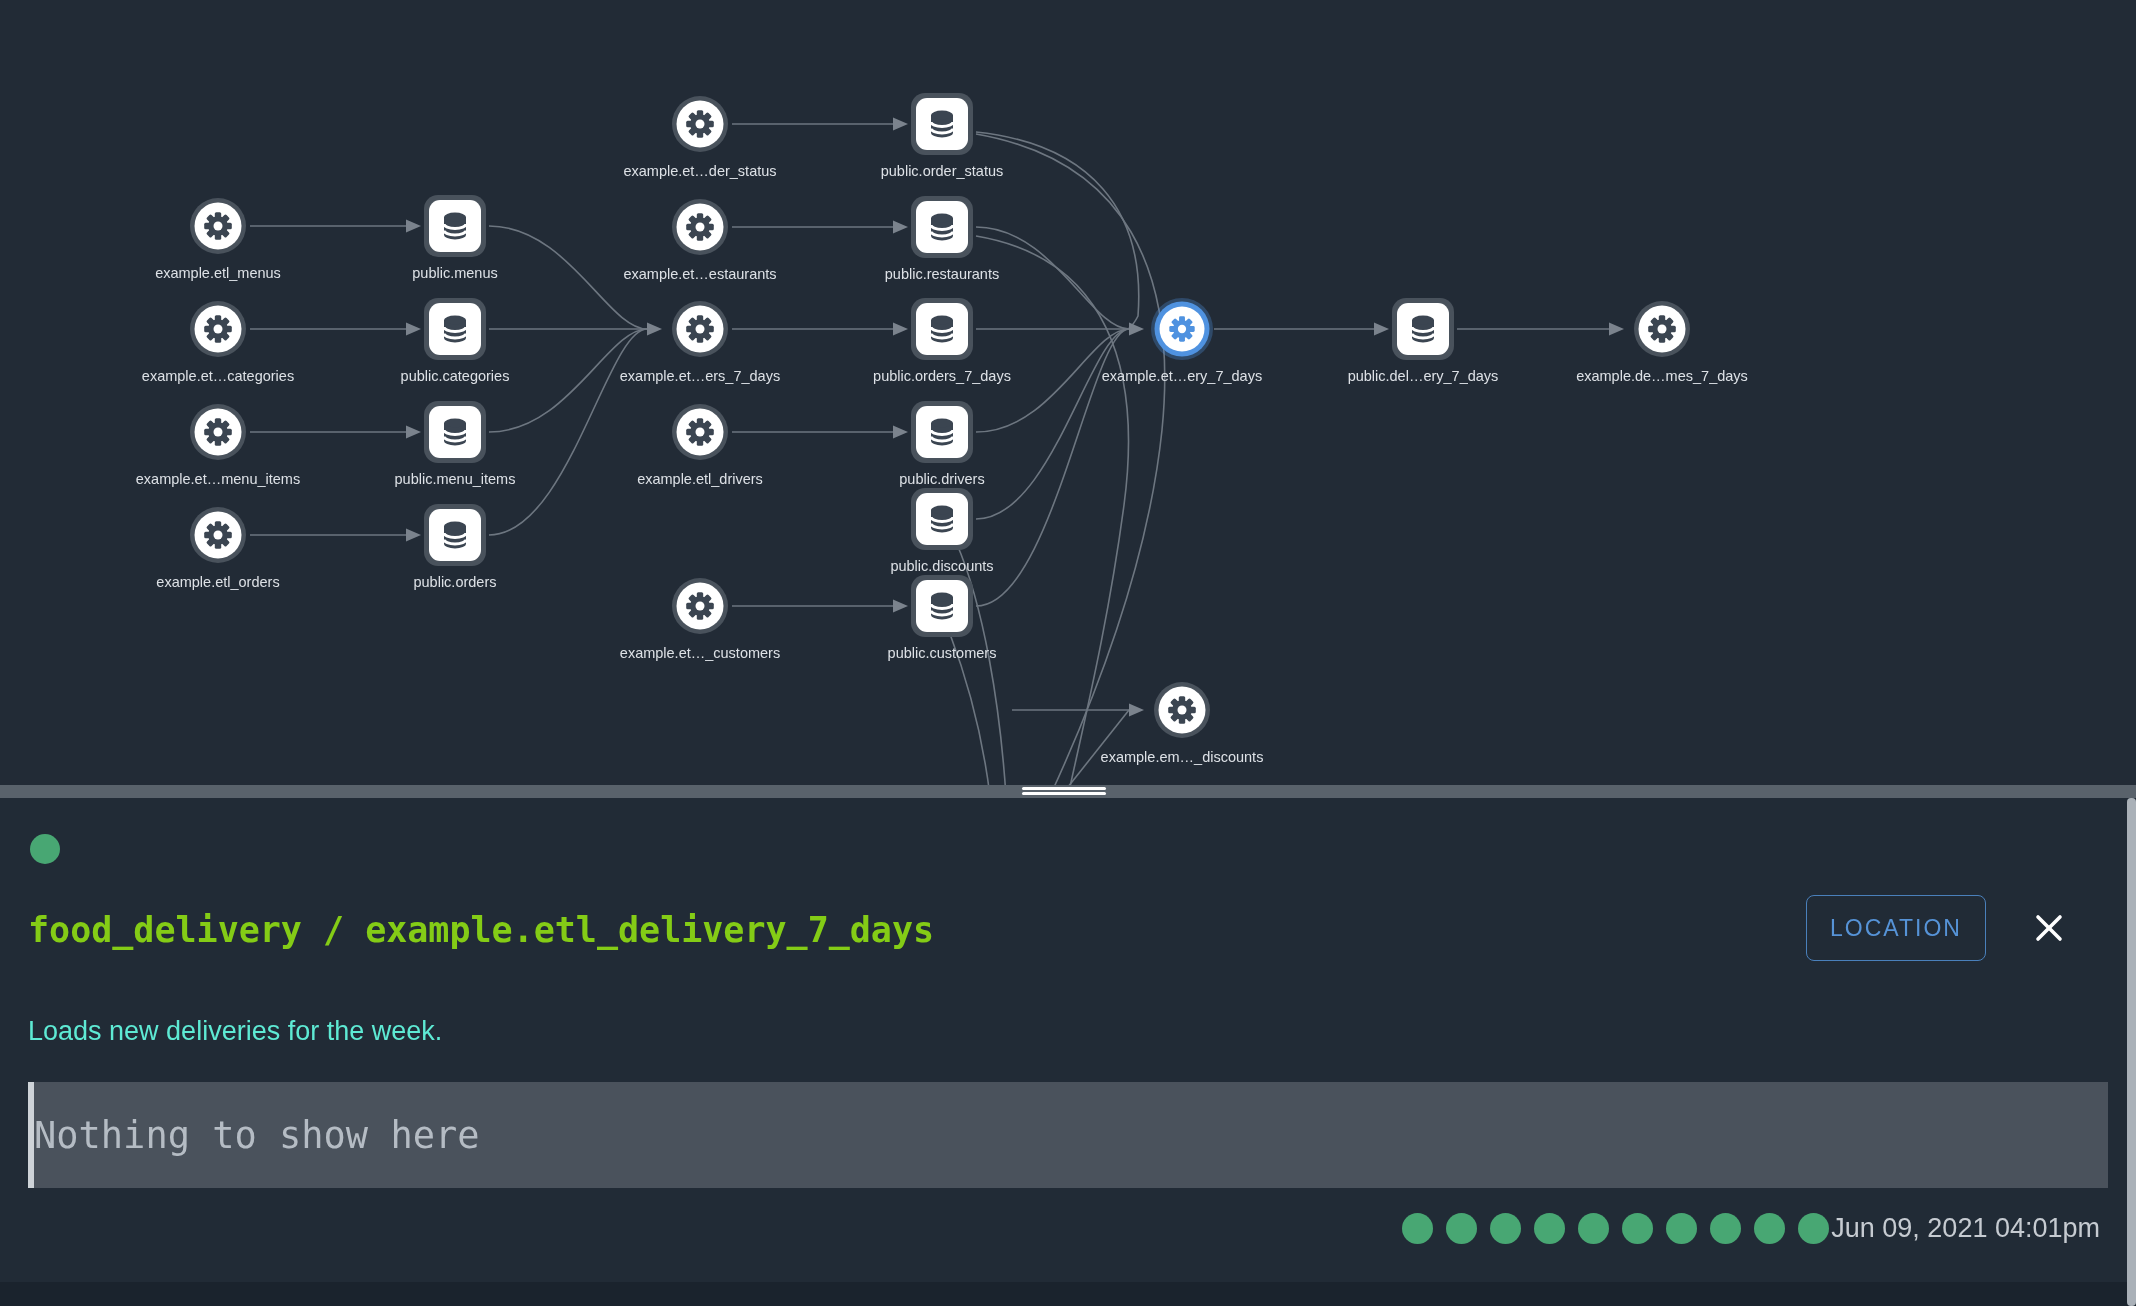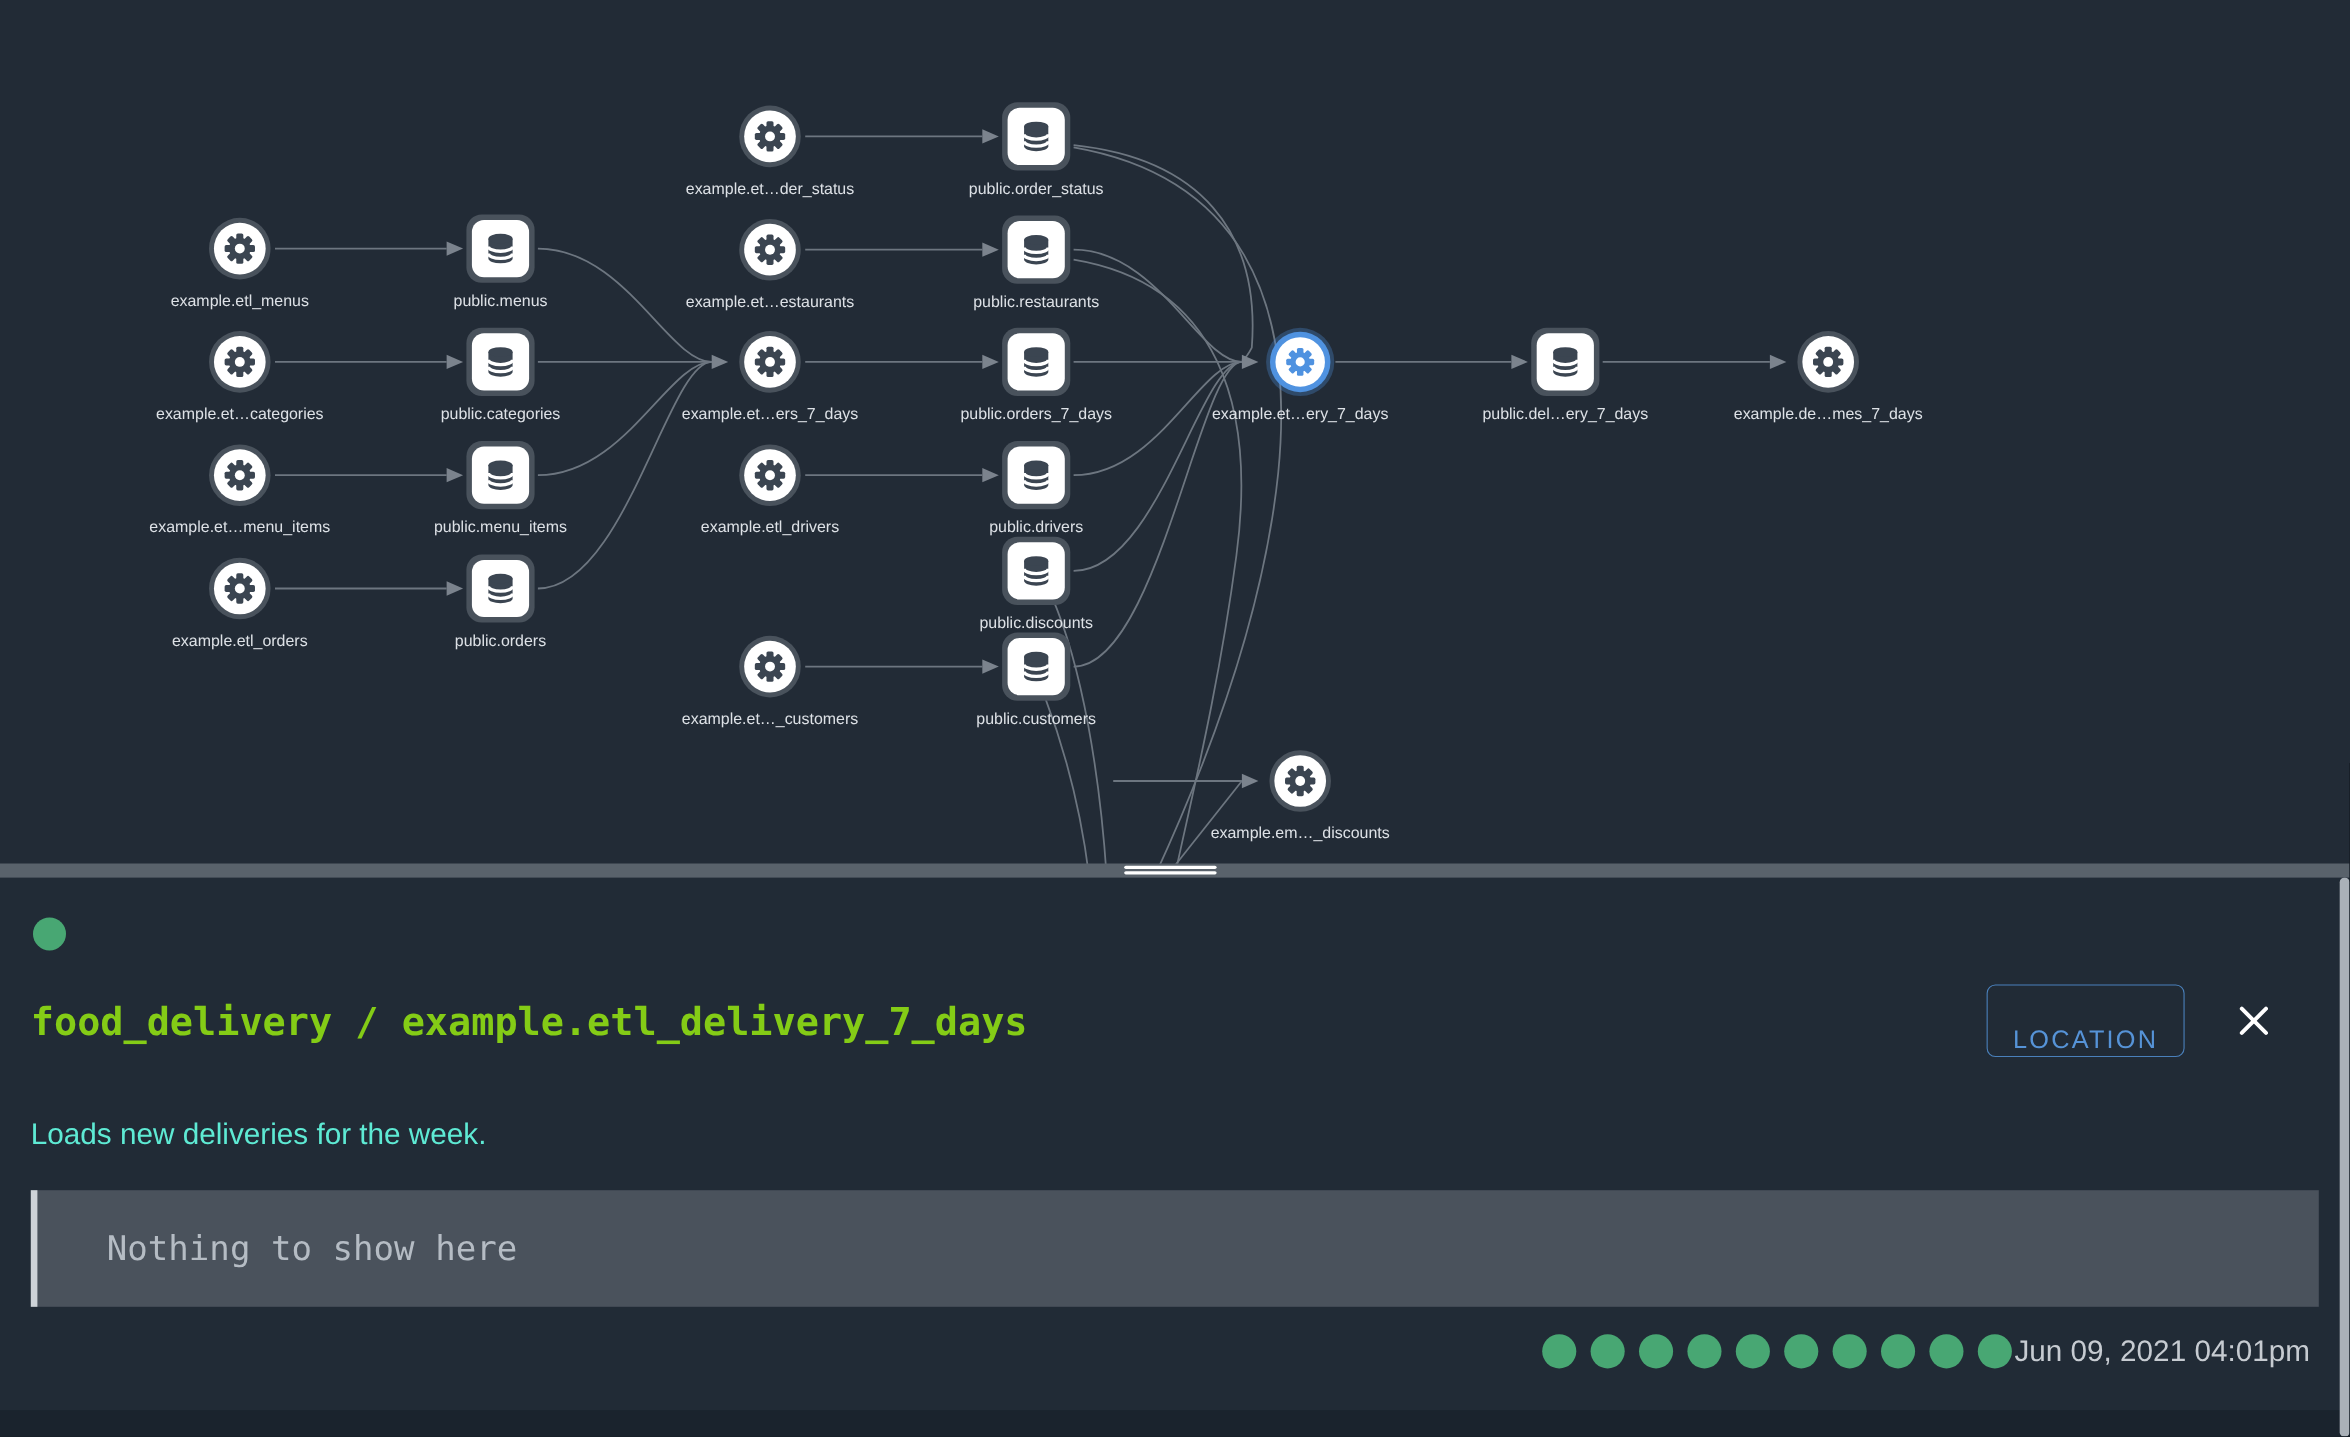--- a/index.html
+++ b/index.html
@@ -8,27 +8,27 @@
   #canvas{position:absolute;left:0;top:0;}
   #divider{position:absolute;left:0;top:785px;width:2136px;height:13px;}
   .handle-line{position:absolute;width:84px;height:3px;border-radius:2px;}
   #panel{position:absolute;left:0;top:798px;width:2136px;height:508px;}
   #status-dot{position:absolute;left:30px;top:834px;width:30px;height:30px;border-radius:50%;}
   #panel-title{position:absolute;left:28px;top:910px;font-family:"DejaVu Sans Mono",monospace;
                font-weight:bold;font-size:35px;color:#84cc16;white-space:pre;}
   #location-btn{position:absolute;left:1806px;top:895px;width:180px;height:66px;
                 border:1px solid #4a80bb;border-radius:8px;background:transparent;
                 color:#5693d7;font-family:"Liberation Sans",sans-serif;font-size:23px;
-                letter-spacing:2px;display:flex;align-items:flex-end;justify-content:center;cursor:pointer;}
+                letter-spacing:2px;display:flex;align-items:center;justify-content:center;cursor:pointer;}
   #close-btn{position:absolute;left:2027px;top:906px;width:44px;height:44px;cursor:pointer;
              display:flex;align-items:center;justify-content:center;background:transparent;border:none;padding:0;}
   #panel-desc{position:absolute;left:28px;top:1016px;font-size:27px;color:#5eead4;}
   #empty-box{position:absolute;left:28px;top:1082px;width:2074px;height:106px;
              border-left:6px solid #ced3d8;display:flex;align-items:center;}
-  #empty-box span{font-family:"DejaVu Sans Mono",monospace;font-size:31px;padding-left:63px;}
+  #empty-box span{font-family:"DejaVu Sans Mono",monospace;font-size:37px;}
   #runs-row{position:absolute;left:1402px;top:1212px;height:32px;display:flex;align-items:center;}
   .run-dot{width:31px;height:31px;border-radius:50%;margin-right:13px;}
   #run-timestamp{position:absolute;top:1212px;right:36px;height:32px;line-height:32px;
                  font-size:27px;color:#c6cbd1;}
   #footer{position:absolute;left:0;top:1282px;width:2136px;height:24px;}
   #v-scrollbar{position:absolute;left:2127px;top:798px;width:9px;height:508px;
                background:#aab1b8;border-radius:4px;}
 </style>
 </head>
 <body>

